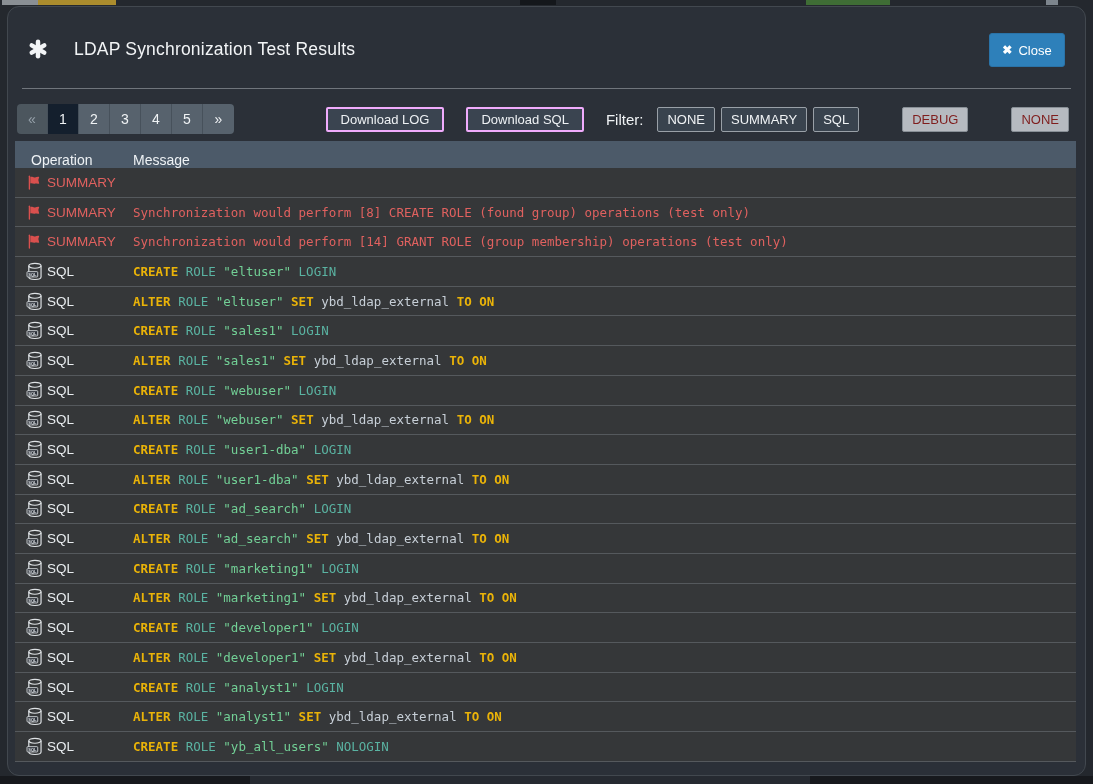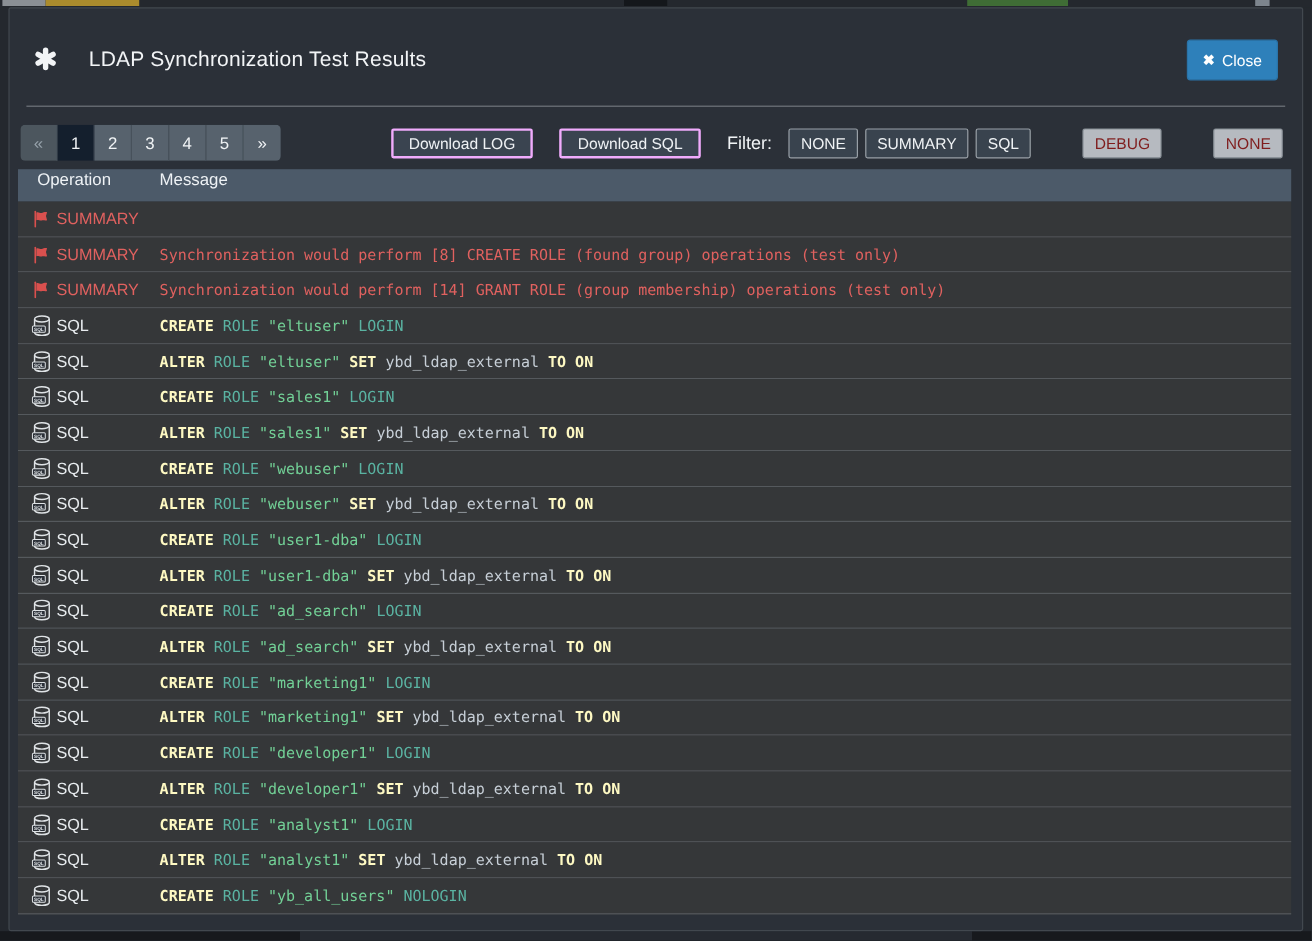--- a/index.html
+++ b/index.html
@@ -18,21 +18,21 @@
   .frag-logo-yellow { left:38px;  width:78px;  background:#ab8c2d; }
   .frag-dark        { left:520px; width:36px;  background:#14171b; }
   .frag-green       { left:806px; width:84px;  background:#3f6d35; }
   .frag-gray2       { left:1046px;width:12px;  background:#7d858d; }
   .bottom-strip { position:absolute; bottom:0; left:0; width:1093px; height:8px; background:#17191d; }
   .bottom-strip .mid { position:absolute; left:250px; width:560px; top:0; height:8px; background:#262a31; }
 
   
   .modal {
     position:absolute; left:7px; right:7px; top:6px; bottom:8px;
-    background:#2b3038; border:1px solid #42484f; border-radius:2px;
+    background:#2b3038; border:1px solid #42484f; border-radius:12px;
   }
 
   
   .modal-header { position:relative; margin:0 14px; height:82px; border-bottom:1px solid #70757c; }
   .modal-title-icon { position:absolute; left:6px; top:27px; width:30px; height:30px; }
   .modal-title { position:absolute; left:52px; top:32px; font-size:17.5px; color:#f2f4f6; letter-spacing:.2px; }
   .close-btn {
     position:absolute; right:6px; top:26px; width:76px; height:34px;
     background:#2e80ba; border:1px solid #2a73a8; border-radius:3px;
     color:#fff; font-size:13px; font-family:"Liberation Sans",sans-serif;
@@ -61,33 +61,33 @@
   .filter-label { margin-left:22px; margin-right:8px; font-size:15px; color:#f0f3f5; }
   .filter-btn {
     height:25px; padding:0 9px; margin-left:6px; border-radius:2px;
     font-size:13px; cursor:pointer; font-family:"Liberation Sans",sans-serif;
   }
   .filter-btn.dark  { background:#39434e; border:1px solid #99a0a7; color:#f0f3f5; }
   .filter-btn.light { background:#b6bac0; border:1px solid #888f96; color:#7f1d1d;margin-left:43px; }
 
   
   .results-table { margin:0 9px 0 7px; }
-  .thead { display:flex; height:27px; background:#4c5a69; align-items:flex-start; }
+  .thead { display:flex; height:27px; background:#4c5a69; align-items:flex-end; }
   .th { font-size:14px; color:#eef2f5; }
   .th-op  { width:104px; padding-left:16px; }
   .th-msg { padding-left:14px; }
 
   .trow { display:flex; height:29.7px; background:#353739; border-bottom:1px solid #55595d; align-items:center; }
   .op-cell { width:104px; padding-left:9px; display:flex; align-items:center; gap:3px; }
   .op-label { font-size:13.5px; color:#e9edf0; }
   .trow.summary .op-label { color:#e0615f; }
   .msg-cell { padding-left:14px; font-family:"DejaVu Sans Mono", monospace; font-size:12.5px; white-space:pre; }
 
   .tok-plain { color:#e0615f; }
-  .tok-kw   { color:#fef9c3; font-weight:bold; }
+  .tok-kw   { color:#eab308; font-weight:bold; }
   .tok-type { color:#5ab3a2; }
   .tok-str  { color:#72d096; }
   .tok-id   { color:#c7cfd7; }
 
   .icon-box { display:inline-flex; width:20px; justify-content:center; align-items:center; }
 </style>
 </head>
 <body>
 
 <div class="top-strip">

